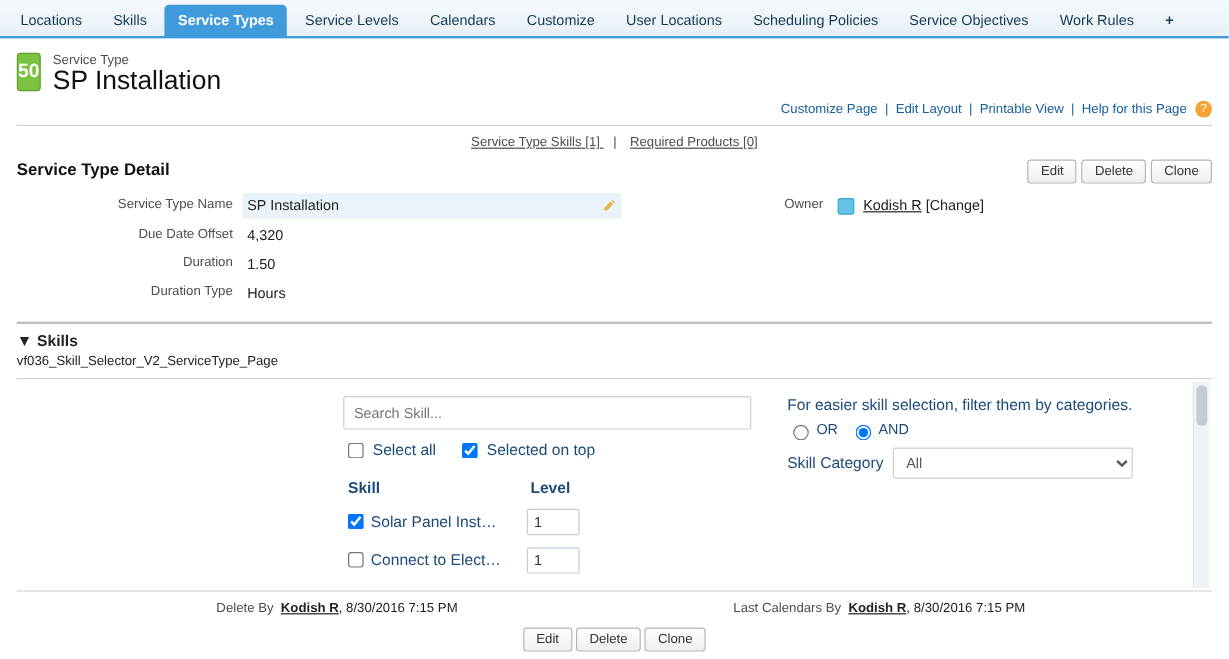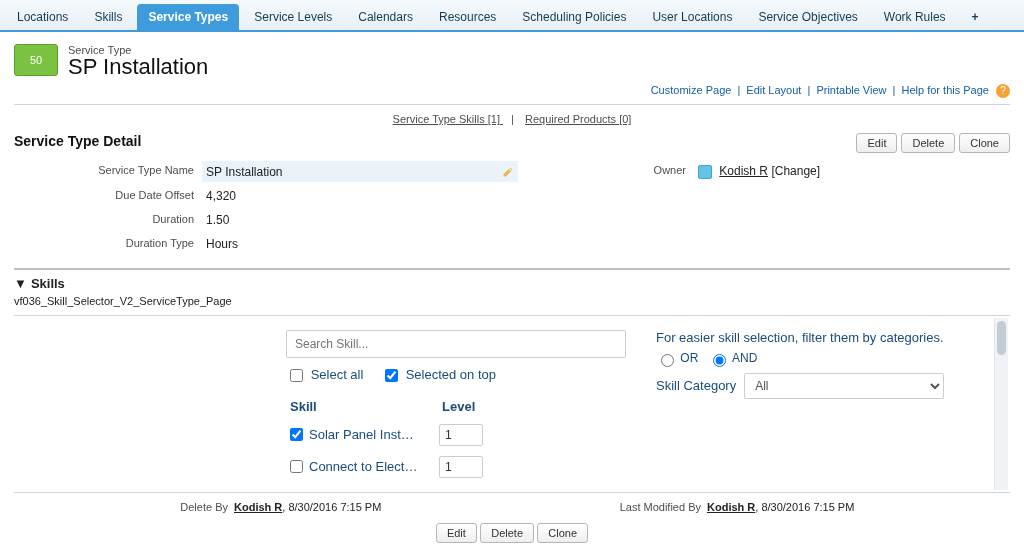--- a/index.html
+++ b/index.html
@@ -45,26 +45,26 @@
     font-weight: bold;
   }
   .tab.plus { font-weight: bold; }
 
   .page {
     padding: 12px 14px 8px 14px;
   }
 
   .record-header { display: flex; align-items: flex-start; gap: 10px; }
   .record-icon {
-    width: 44px; height: 32px;
+    width: 20px; height: 32px;
     background: #7cc242;
     border: 1px solid #5ca025;
     border-radius: 3px;
     display: flex; align-items: center; justify-content: center;
-    color: #fff; font-size: 11px;
+    color: #fff; font-size: 16px; font-weight: bold;
   }
   .record-meta .sup { font-size: 11px; color: var(--muted); }
   .record-meta .title { font-size: 22px; color: #111; margin-top: -2px; }
 
   .util-links {
     text-align: right;
     font-size: 11px;
     color: var(--sf-link);
     margin-top: 4px;
   }
@@ -233,23 +233,23 @@
 </style>
 </head>
 <body>
 
 <div class="tab-bar">
   <div class="tab">Locations</div>
   <div class="tab">Skills</div>
   <div class="tab active">Service Types</div>
   <div class="tab">Service Levels</div>
   <div class="tab">Calendars</div>
-  <div class="tab">Resources</div>
+  <div class="tab">Customize</div>
+  <div class="tab">User Locations</div>
   <div class="tab">Scheduling Policies</div>
-  <div class="tab">User Locations</div>
   <div class="tab">Service Objectives</div>
   <div class="tab">Work Rules</div>
   <div class="tab plus">+</div>
 </div>
 
 <div class="page">
 
   <div class="record-header">
     <div class="record-icon">50</div>
     <div class="record-meta">
@@ -377,21 +377,21 @@
       <div class="scroll-thumb"></div>
     </div>
   </div>
 
   <div class="audit-row">
     <div class="al">Delete By</div>
     <div class="av">
       <span class="u">Kodish R</span>,
       <span>8/30/2016 7:15 PM</span>
     </div>
-    <div class="al">Last Modified By</div>
+    <div class="al">Last Calendars By</div>
     <div class="av">
       <span class="u">Kodish R</span>,
       <span>8/30/2016 7:15 PM</span>
     </div>
   </div>
 
   <div class="bottom-btns">
     <button class="btn">Edit</button>
     <button class="btn">Delete</button>
     <button class="btn">Clone</button>

